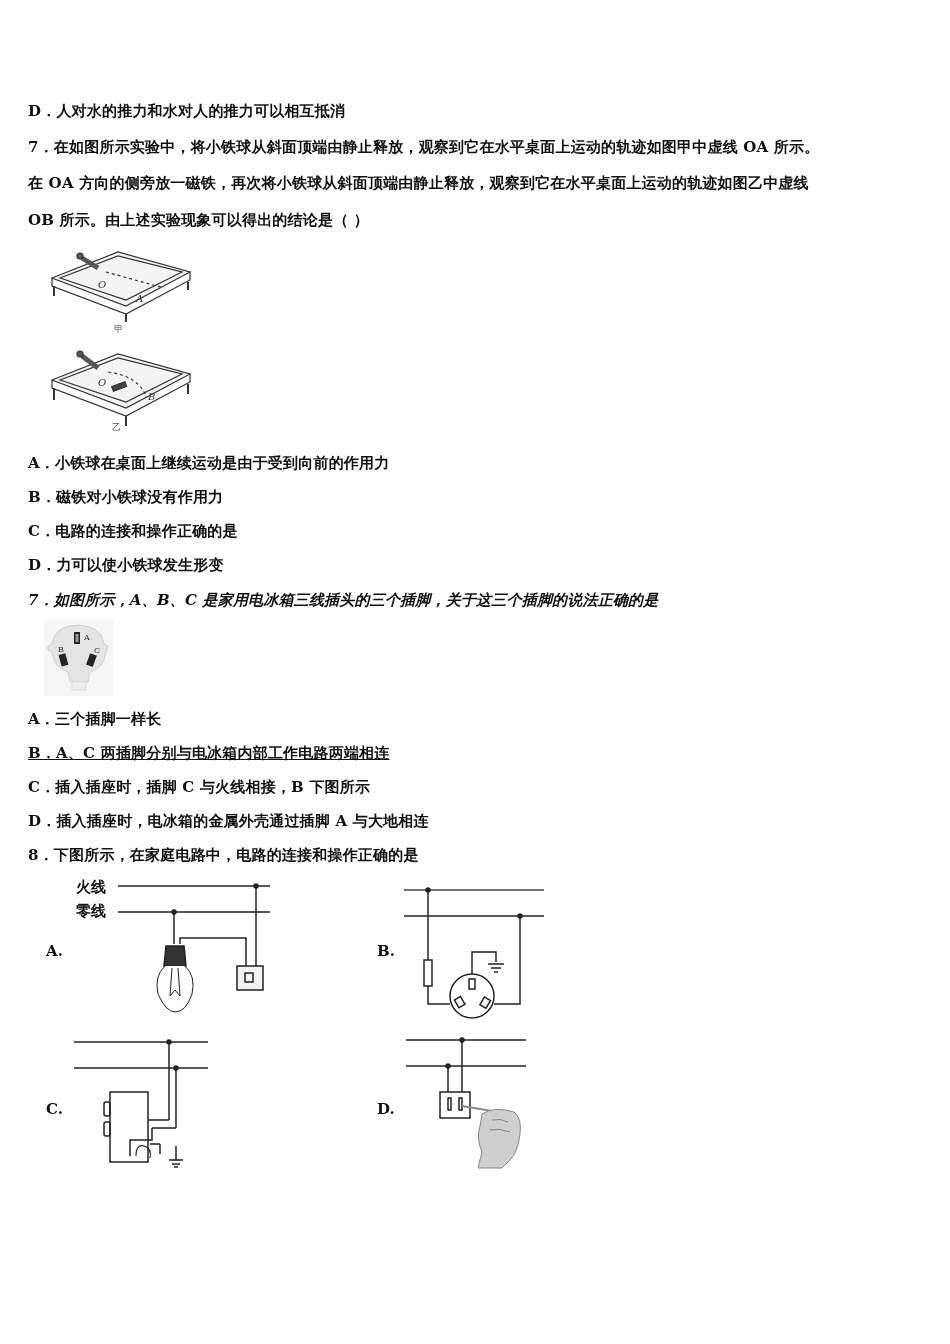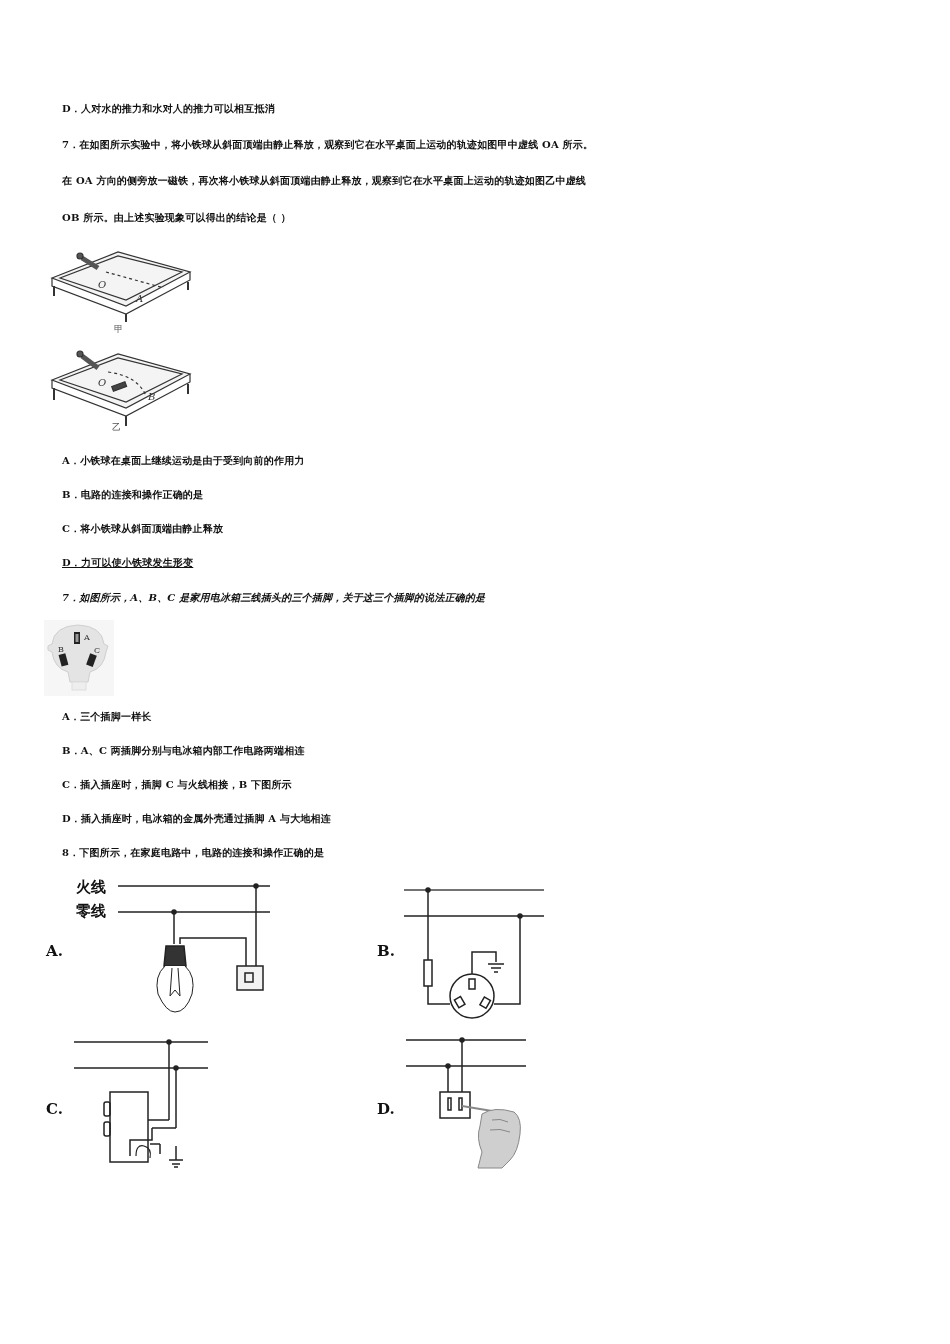--- a/index.html
+++ b/index.html
@@ -1,18 +1,18 @@
 <!DOCTYPE html>
 <html><head>
 <meta charset="utf-8">
 <style>
   html, body { margin: 0; padding: 0; background: #ffffff; }
   body { width: 950px; height: 1344px; position: relative; overflow: hidden;
          font-family: "DejaVu Serif", "Liberation Serif", serif; color: #111; }
-  .line { position: absolute; left: 62px; font-size: 10px; font-weight: bold; white-space: nowrap; letter-spacing: 0.2px; }
+  .line { position: absolute; left: 28px; font-size: 15px; font-weight: bold; white-space: nowrap; letter-spacing: 0.2px; }
   .fig { position: absolute; }
   .optlabel { position: absolute; font-size: 15px; font-weight: bold; }
   svg text { font-family: "DejaVu Serif", serif; }
 </style>
 </head>
 <body>
 
 <div class="line" style="top:102px;">D．人对水的推力和水对人的推力可以相互抵消</div>
 
 <div class="line" style="top:138px;">7．在如图所示实验中，将小铁球从斜面顶端由静止释放，观察到它在水平桌面上运动的轨迹如图甲中虚线 OA 所示。</div>
@@ -45,43 +45,43 @@
       <path d="M62,128 Q92,132 100,152" stroke-dasharray="3,3"></path>
       <rect x="66" y="140" width="14" height="5" transform="rotate(-20 73 142)" fill="#444"></rect>
     </g>
     <text x="52" y="142" font-size="10" font-style="italic" fill="#333">O</text>
     <text x="102" y="156" font-size="10" font-style="italic" fill="#333">B</text>
     <text x="66" y="186" font-size="9" fill="#555">乙</text>
   </svg>
 </div>
 
 <div class="line" style="top:454px;text-align:center;">A．小铁球在桌面上继续运动是由于受到向前的作用力</div>
-<div class="line" style="top:488px;">B．电路的连接和操作正确的是</div>
-<div class="line" style="top:522px;">C．将小铁球从斜面顶端由静止释放</div>
-<div class="line" style="top:556px;text-decoration:underline;">D．力可以使小铁球发生形变</div>
+<div class="line" style="top:488px;">B．磁铁对小铁球没有作用力</div>
+<div class="line" style="top:522px;">C．电路的连接和操作正确的是</div>
+<div class="line" style="top:556px;">D．力可以使小铁球发生形变</div>
 
 <div class="line" style="top:591px;font-style:italic;">7．如图所示，A、B、C 是家用电冰箱三线插头的三个插脚，关于这三个插脚的说法正确的是</div>
 
 <div class="fig" style="left:44px; top:620px; width:70px; height:76px;">
   <svg width="70" height="76" viewBox="0 0 70 76">
     <rect width="70" height="76" fill="#f6f6f6"></rect>
     <path d="M8,24 Q10,6 34,5 Q58,6 60,24 L64,26 L62,32 Q60,48 46,52 L44,62 L26,62 L24,52 Q10,48 8,32 L4,30 L4,26 Z" fill="#e4e4e4" stroke="#cfcfcf"></path>
     <rect x="30" y="12" width="6" height="12" fill="#222"></rect>
     <rect x="31.5" y="14" width="3" height="8" fill="#999"></rect>
     <rect x="16" y="34" width="7" height="12" fill="#222" transform="rotate(-15 19 40)"></rect>
     <rect x="44" y="34" width="7" height="12" fill="#222" transform="rotate(20 47 40)"></rect>
     <text x="40" y="20" font-size="8" fill="#333">A</text>
     <text x="14" y="32" font-size="8" fill="#333">B</text>
     <text x="50" y="33" font-size="8" fill="#333">C</text>
     <rect x="28" y="62" width="14" height="8" fill="#eee" stroke="#ddd"></rect>
   </svg>
 </div>
 
 <div class="line" style="top:710px;">A．三个插脚一样长</div>
-<div class="line" style="top:744px;">B．A、C 两插脚分别与电冰箱内部工作电路两端相连</div>
+<div class="line" style="top:744px;text-decoration:underline;">B．A、C 两插脚分别与电冰箱内部工作电路两端相连</div>
 <div class="line" style="top:778px;">C．插入插座时，插脚 C 与火线相接，B 下图所示</div>
 <div class="line" style="top:812px;text-align:center;">D．插入插座时，电冰箱的金属外壳通过插脚 A 与大地相连</div>
 
 <div class="line" style="top:846px;">8．下图所示，在家庭电路中，电路的连接和操作正确的是</div>
 
 <div class="optlabel" style="left:46px; top:942px;">A.</div>
 <div class="fig" style="left:70px; top:872px; width:210px; height:150px;">
   <svg width="210" height="150" viewBox="0 0 210 150">
     <text x="6" y="20" font-size="15" font-weight="bold" fill="#111">火线</text>
     <text x="6" y="44" font-size="15" font-weight="bold" fill="#111">零线</text>

